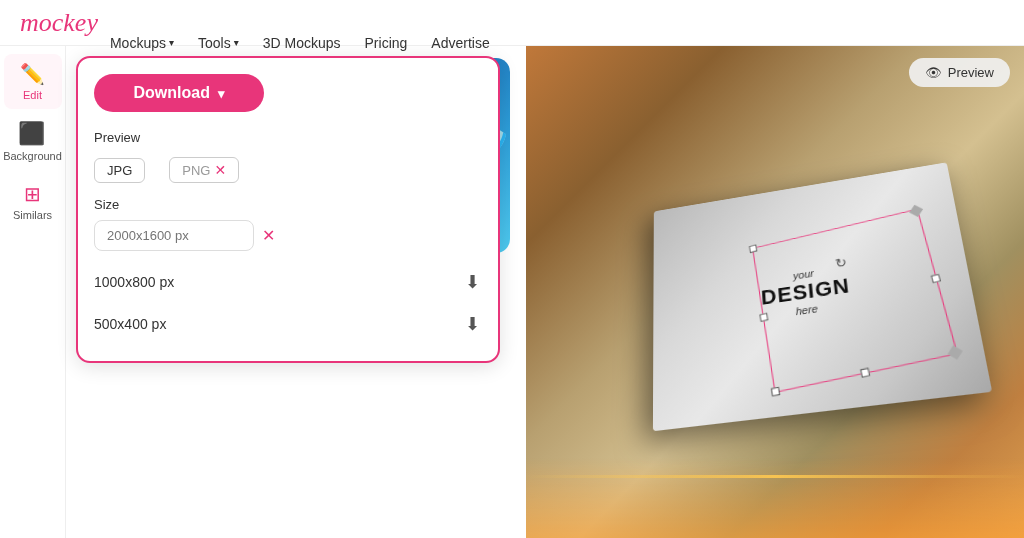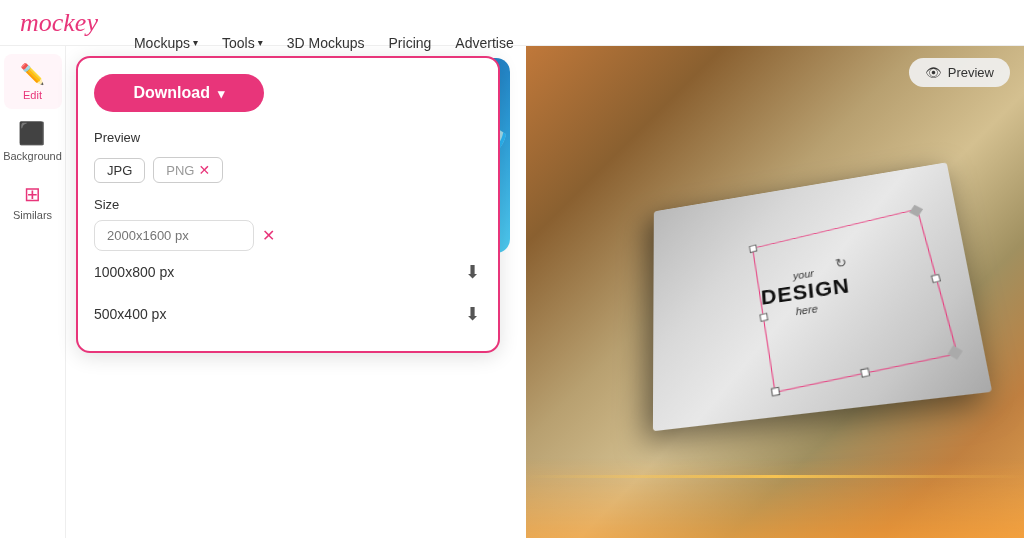--- a/index.html
+++ b/index.html
@@ -7,21 +7,21 @@
 
     
     nav {
       display: flex; align-items: center;
       height: 46px; padding: 0 20px;
       border-bottom: 1px solid #eee;
       position: relative; z-index: 10; background: #fff;
     }
     .logo {
       font-family: 'Brush Script MT', cursive;
-      color: #e8357a; font-size: 26px; margin-right: 36px; font-style: italic;
+      color: #e8357a; font-size: 26px; margin-right: 12px; font-style: italic;
     }
     .nav-items { display: flex; gap: 24px; align-items: center; }
     .nav-item {
       font-size: 14px; color: #333; cursor: pointer; display: flex; align-items: center; gap: 3px; margin-top: 40px;
     }
     .chevron { font-size: 10px; }
 
     
     .main-layout { display: flex; height: calc(538px - 46px); }
 
@@ -62,38 +62,39 @@
       display: flex; align-items: center; justify-content: center; gap: 8px;
       background: #e8357a; color: #fff;
       border: none; border-radius: 24px;
       padding: 10px 28px; font-size: 16px; font-weight: 600;
       cursor: pointer; width: 170px; margin-bottom: 18px;
     }
     .download-btn .chevron-down { font-size: 13px; }
 
     
     .section-label { font-size: 13px; color: #333; font-weight: 500; margin-bottom: 8px; }
-    .format-row { display: flex; gap: 8px; margin-bottom: 14px; align-items: center; margin-top: 12px; }
+    .format-row { display: flex; gap: 24px; margin-bottom: 14px; align-items: center; margin-top: 12px; }
     .format-btn {
       border: 1.5px solid #ccc; background: #fff;
       border-radius: 6px; padding: 4px 12px;
       font-size: 13px; color: #333; cursor: pointer; font-weight: 500;
     }
     .format-btn.active { border-color: #ccc; background: #fff; }
     .png-btn {
       display: flex; align-items: center; gap: 4px;
       border: 1.5px solid #ccc; background: #fff;
       border-radius: 6px; padding: 4px 12px;
       font-size: 13px; color: #999; cursor: pointer;
     }
     .png-close { color: #e8357a; font-size: 14px; }
 
     
     .size-input-row {
       display: flex; align-items: center; gap: 8px;
+      margin-bottom: 10px;
     }
     .size-input {
       border: 1.5px solid #ddd; border-radius: 8px;
       padding: 7px 12px; font-size: 13px; color: #aaa;
       width: 160px; background: #fff;
     }
     .size-clear { color: #e8357a; font-size: 16px; cursor: pointer; }
 
     .size-option {
       display: flex; align-items: center; justify-content: space-between;

